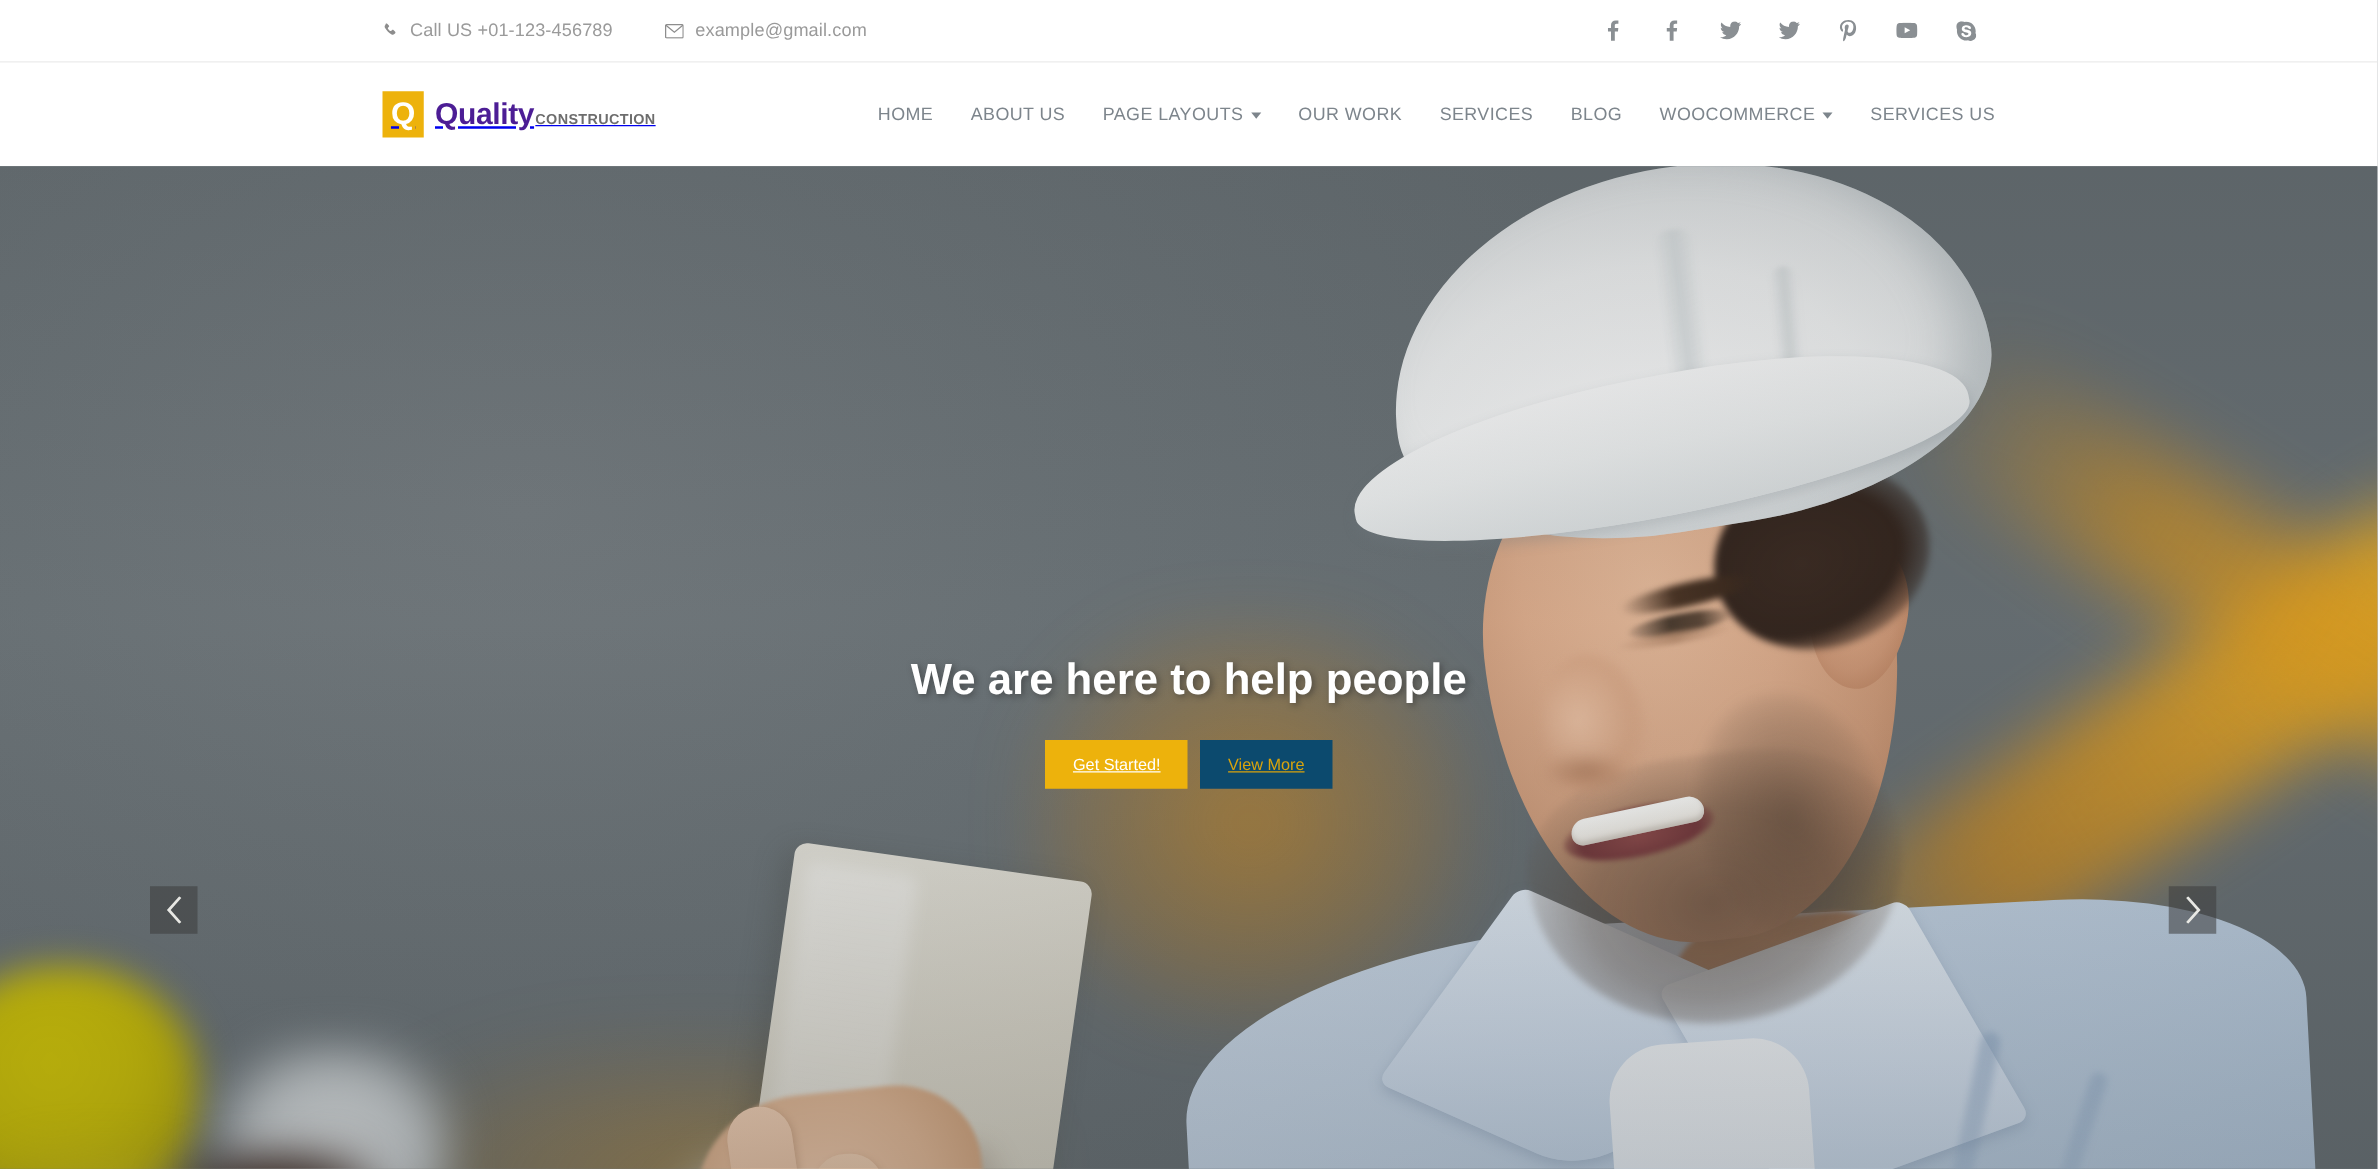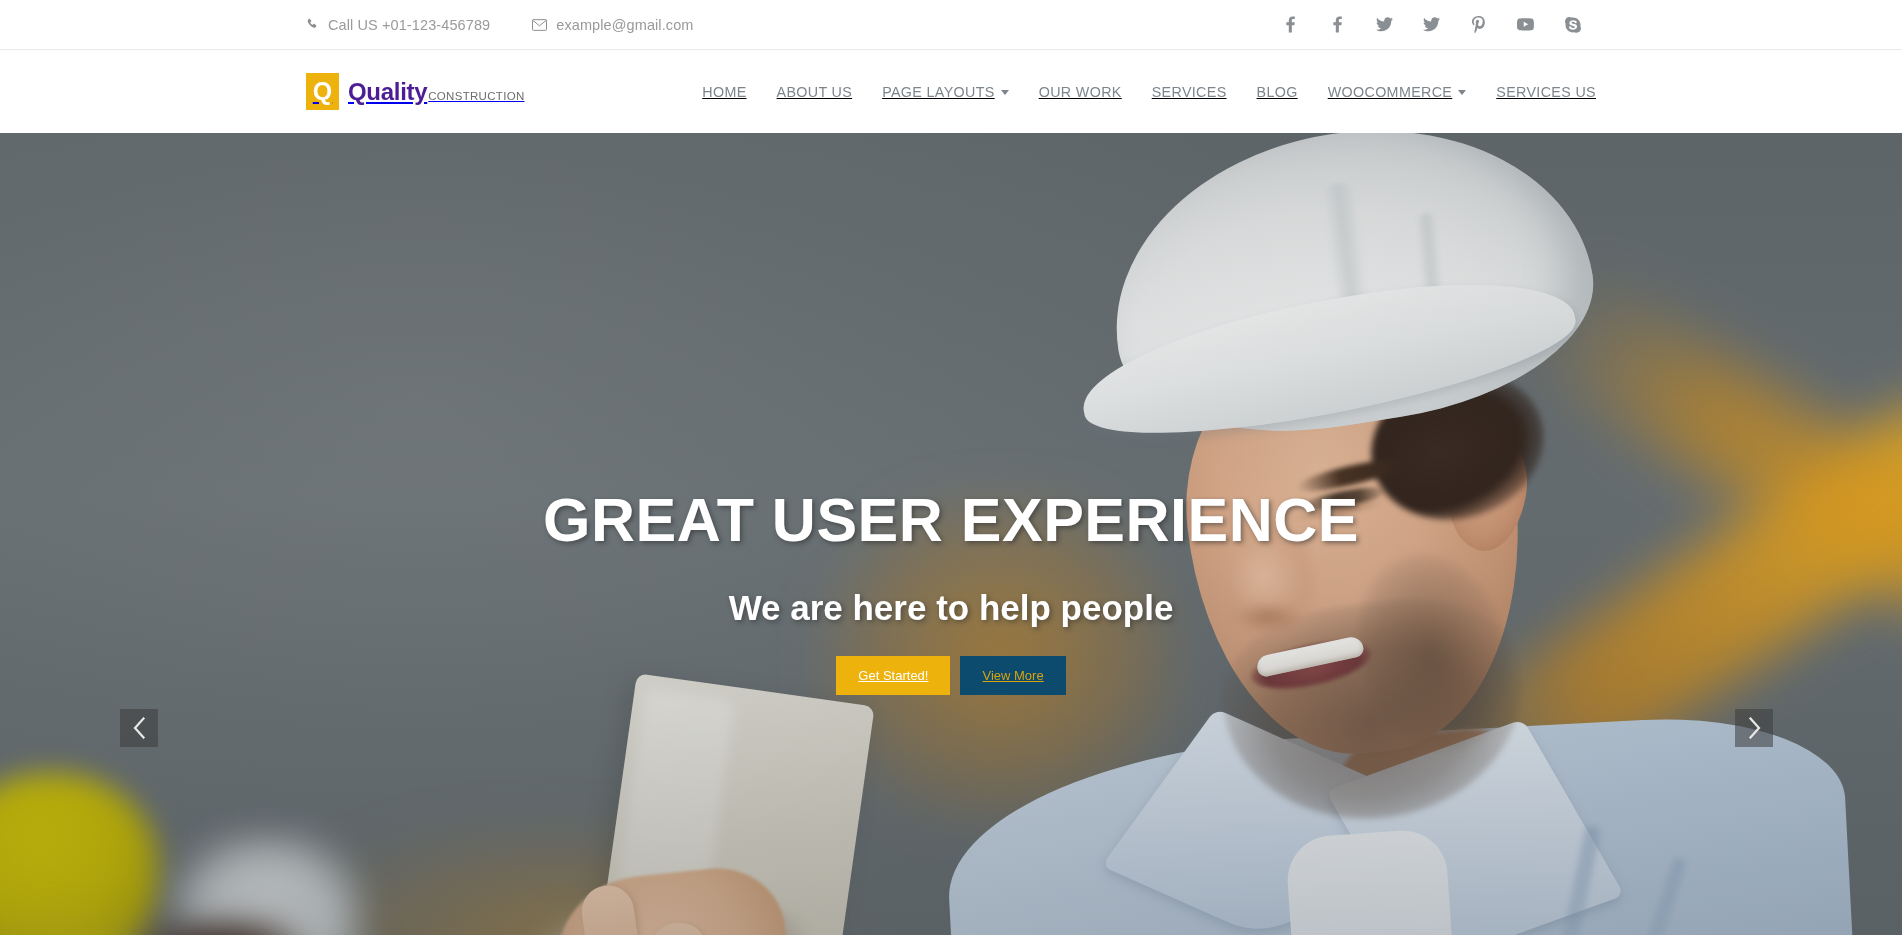--- a/index.html
+++ b/index.html
@@ -55,27 +55,27 @@
     color:#ffffff;
     font-size:25px; font-weight:bold;
     display:flex; align-items:center; justify-content:center;
     line-height:1;
   }
   .logo-text{ display:flex; align-items:baseline; margin-left:9px; }
   .logo-quality{
     color:#4c1d95; font-size:24px; font-weight:bold; letter-spacing:-.3px;
   }
   .logo-construction{
-    color:#6d6d6d; font-size:11.5px; font-weight:normal; letter-spacing:.3px;
+    color:#6d6d6d; font-size:11.5px; font-weight:bold; letter-spacing:.3px;
     margin-left:1px;
   }
 
   .nav{
     margin-left:auto;
-    display:flex; align-items:center; gap:0;text-decoration:underline;
+    display:flex; align-items:center; gap:0;
   }
   .nav-item{
     font-size:14.3px;
     color:#7d858c;
     letter-spacing:.35px;
     padding:0 15px;
     display:flex; align-items:center; gap:6px;
     white-space:nowrap;
     cursor:pointer;
   }
@@ -619,21 +619,20 @@
     <div class="tablet-glare"></div>
     <div class="thumb-shadow"></div>
     <div class="hand"></div>
     <div class="finger1"></div>
     <div class="finger2"></div>
   </div>
 
   <div class="hero-overlay"></div>
 
   <div class="caption">
-    <h1>GREAT USER EXPERIENCE</h1>
     <h2>We are here to help people</h2>
     <div class="btns">
       <a class="btn btn-primary" href="#">Get Started!</a>
       <a class="btn btn-secondary" href="#">View More</a>
     </div>
   </div>
 
   <div class="arrow arrow-prev">
     <span>
       <svg width="15" height="22" viewBox="0 0 15 22" fill="none" stroke="#e8e8e4" stroke-width="2.2" stroke-linecap="square">

